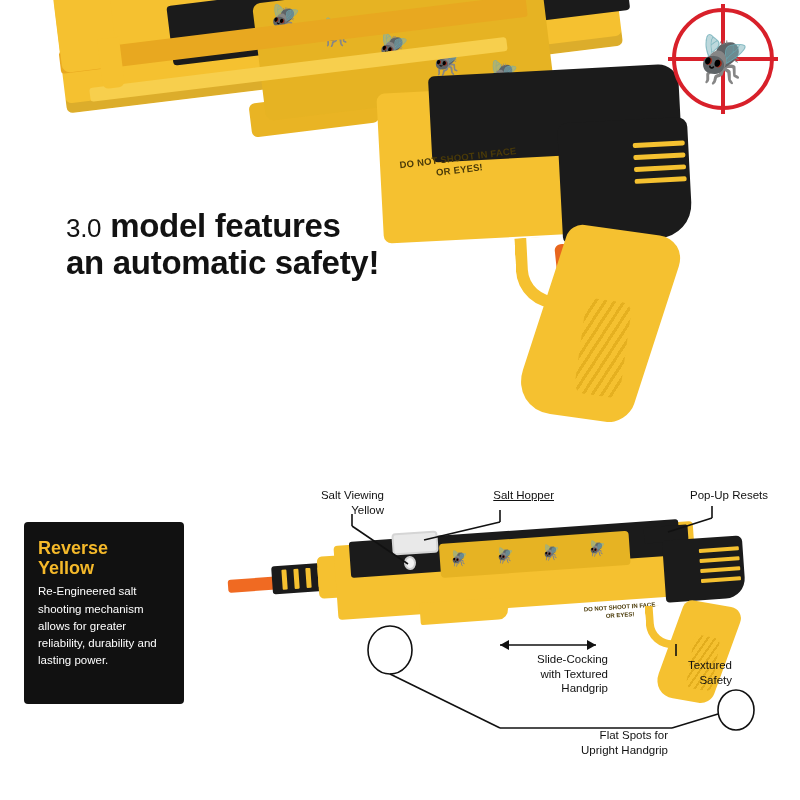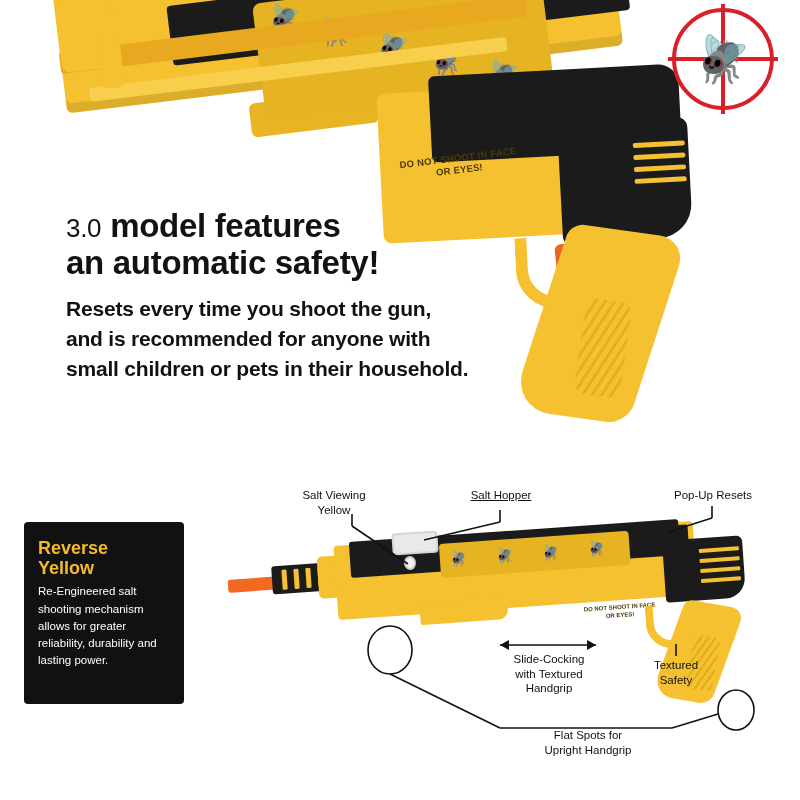--- a/index.html
+++ b/index.html
@@ -422,21 +422,21 @@
     transform: rotate(-4deg);
   }
 
   
   #callouts { position: absolute; left: 0; top: 0; width: 800px; height: 340px; }
   .callout-label {
     position: absolute;
     font-size: 11.5px;
     color: #111;
     line-height: 1.28;
-    text-align: center;
+    text-align: right;
   }
 </style>
 </head>
 <body>
 
 <div id="page">
 
   <div id="top-panel">
 
     <div class="gun-top" id="top-barrel-outer"></div>
@@ -480,25 +480,20 @@
       <div class="cross-v"></div>
       <div class="logo-fly">🪰</div>
     </div>
 
     <div id="headline">
       <div class="h-line1">
         <span class="small-num">3.0</span>
         <span>model features</span>
       </div>
       <div class="h-line2">an automatic safety!</div>
-      <div class="sub">
-        <div>Resets every time you shoot the gun,</div>
-        <div>and is recommended for anyone with</div>
-        <div>small children or pets in their household.</div>
-      </div>
     </div>
   </div>
 
   <div id="bottom-panel">
 
     <div id="reverse-card">
       <div class="rc-title">
         <div>Reverse</div>
         <div>Yellow</div>
       </div>

